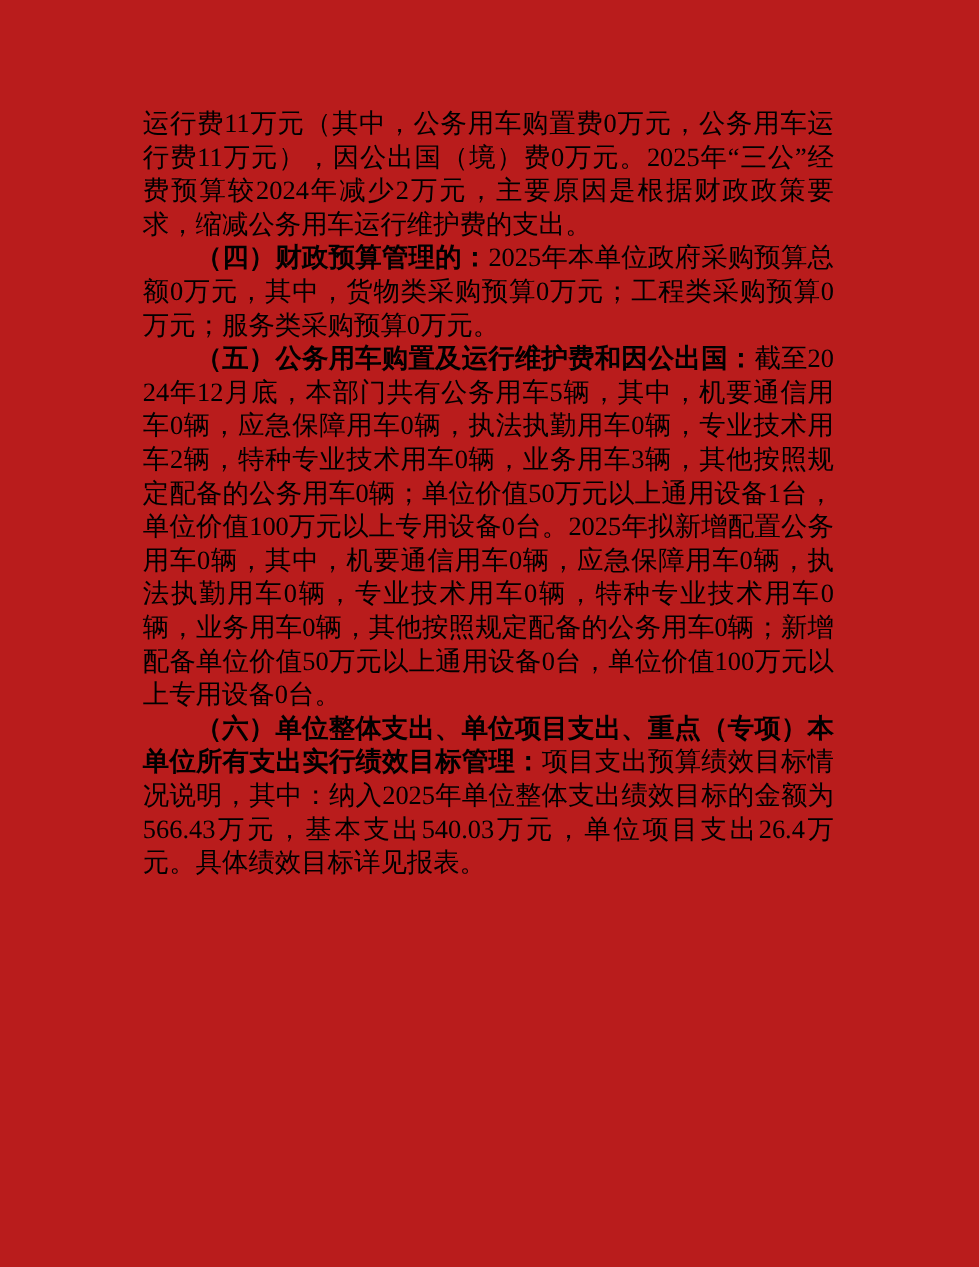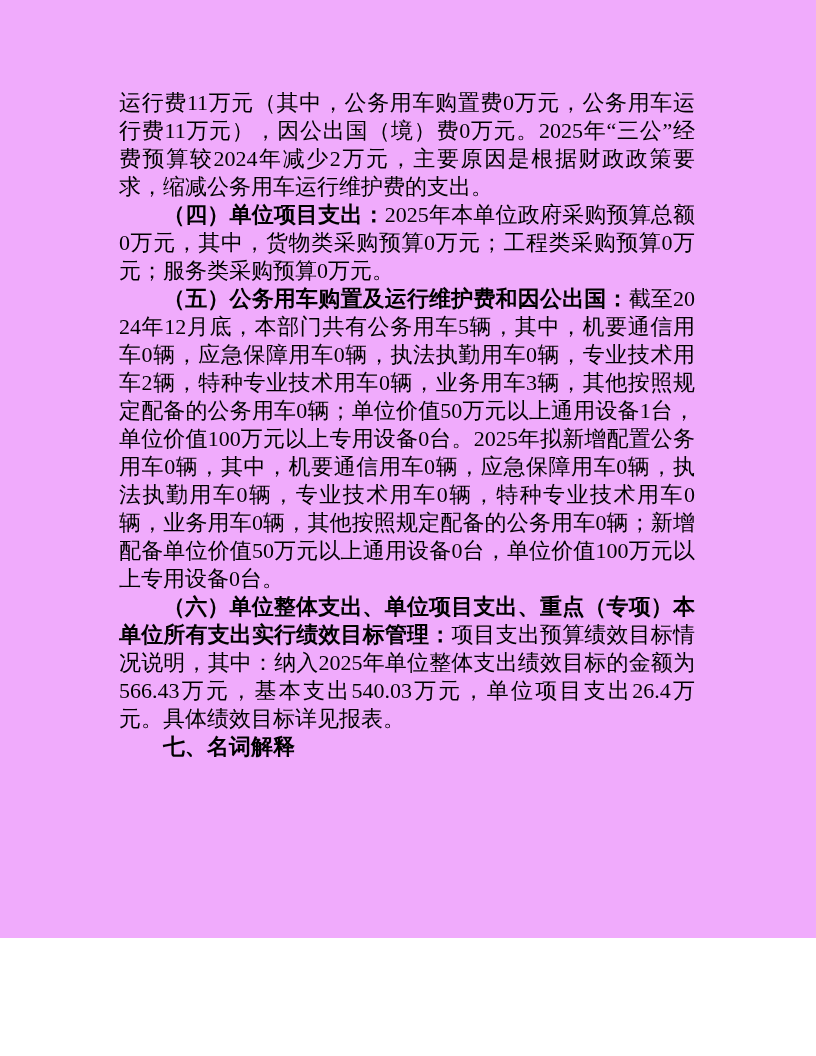--- a/index.html
+++ b/index.html
@@ -3,22 +3,22 @@
 <meta charset="utf-8">
 <style>
   html, body {
     margin: 0;
     padding: 0;
     background: #ffffff;
   }
   .page {
     position: relative;
     width: 816px;
-    height: 938px;
-    background: #f0abfc;
+    height: 1056px;
+    background: #b91c1c;
     box-sizing: border-box;
     padding: 89px 121px 0 119px;
     overflow: hidden;
   }
   .doc {
     width: 576px;
   }
   .para {
     margin: 0;
     padding: 0;
@@ -36,18 +36,17 @@
   }
   .run { font-weight: normal; }
   .run.bold { font-weight: bold; }
 </style>
 </head>
 <body>
 
 <div class="page">
   <div class="doc">
     <p class="para noindent"><span class="run">运行费11万元（其中，公务用车购置费0万元，公务用车运行费11万元），因公出国（境）费0万元。2025年“三公”经费预算较2024年减少2万元，主要原因是根据财政政策要求，缩减公务用车运行维护费的支出。</span></p>
-    <p class="para"><span class="run bold">（四）单位项目支出：</span><span class="run">2025年本单位政府采购预算总额0万元，其中，货物类采购预算0万元；工程类采购预算0万元；服务类采购预算0万元。</span></p>
+    <p class="para"><span class="run bold">（四）财政预算管理的：</span><span class="run">2025年本单位政府采购预算总额0万元，其中，货物类采购预算0万元；工程类采购预算0万元；服务类采购预算0万元。</span></p>
     <p class="para"><span class="run bold">（五）公务用车购置及运行维护费和因公出国：</span><span class="run">截至2024年12月底，本部门共有公务用车5辆，其中，机要通信用车0辆，应急保障用车0辆，执法执勤用车0辆，专业技术用车2辆，特种专业技术用车0辆，业务用车3辆，其他按照规定配备的公务用车0辆；单位价值50万元以上通用设备1台，单位价值100万元以上专用设备0台。2025年拟新增配置公务用车0辆，其中，机要通信用车0辆，应急保障用车0辆，执法执勤用车0辆，专业技术用车0辆，特种专业技术用车0辆，业务用车0辆，其他按照规定配备的公务用车0辆；新增配备单位价值50万元以上通用设备0台，单位价值100万元以上专用设备0台。</span></p>
     <p class="para"><span class="run bold">（六）单位整体支出、单位项目支出、重点（专项）本单位所有支出实行绩效目标管理：</span><span class="run">项目支出预算绩效目标情况说明，其中：纳入2025年单位整体支出绩效目标的金额为566.43万元，基本支出540.03万元，单位项目支出26.4万元。具体绩效目标详见报表。</span></p>
-    <p class="para"><span class="run bold">七、名词解释</span></p>
   </div>
 </div>
 
 </body></html>

